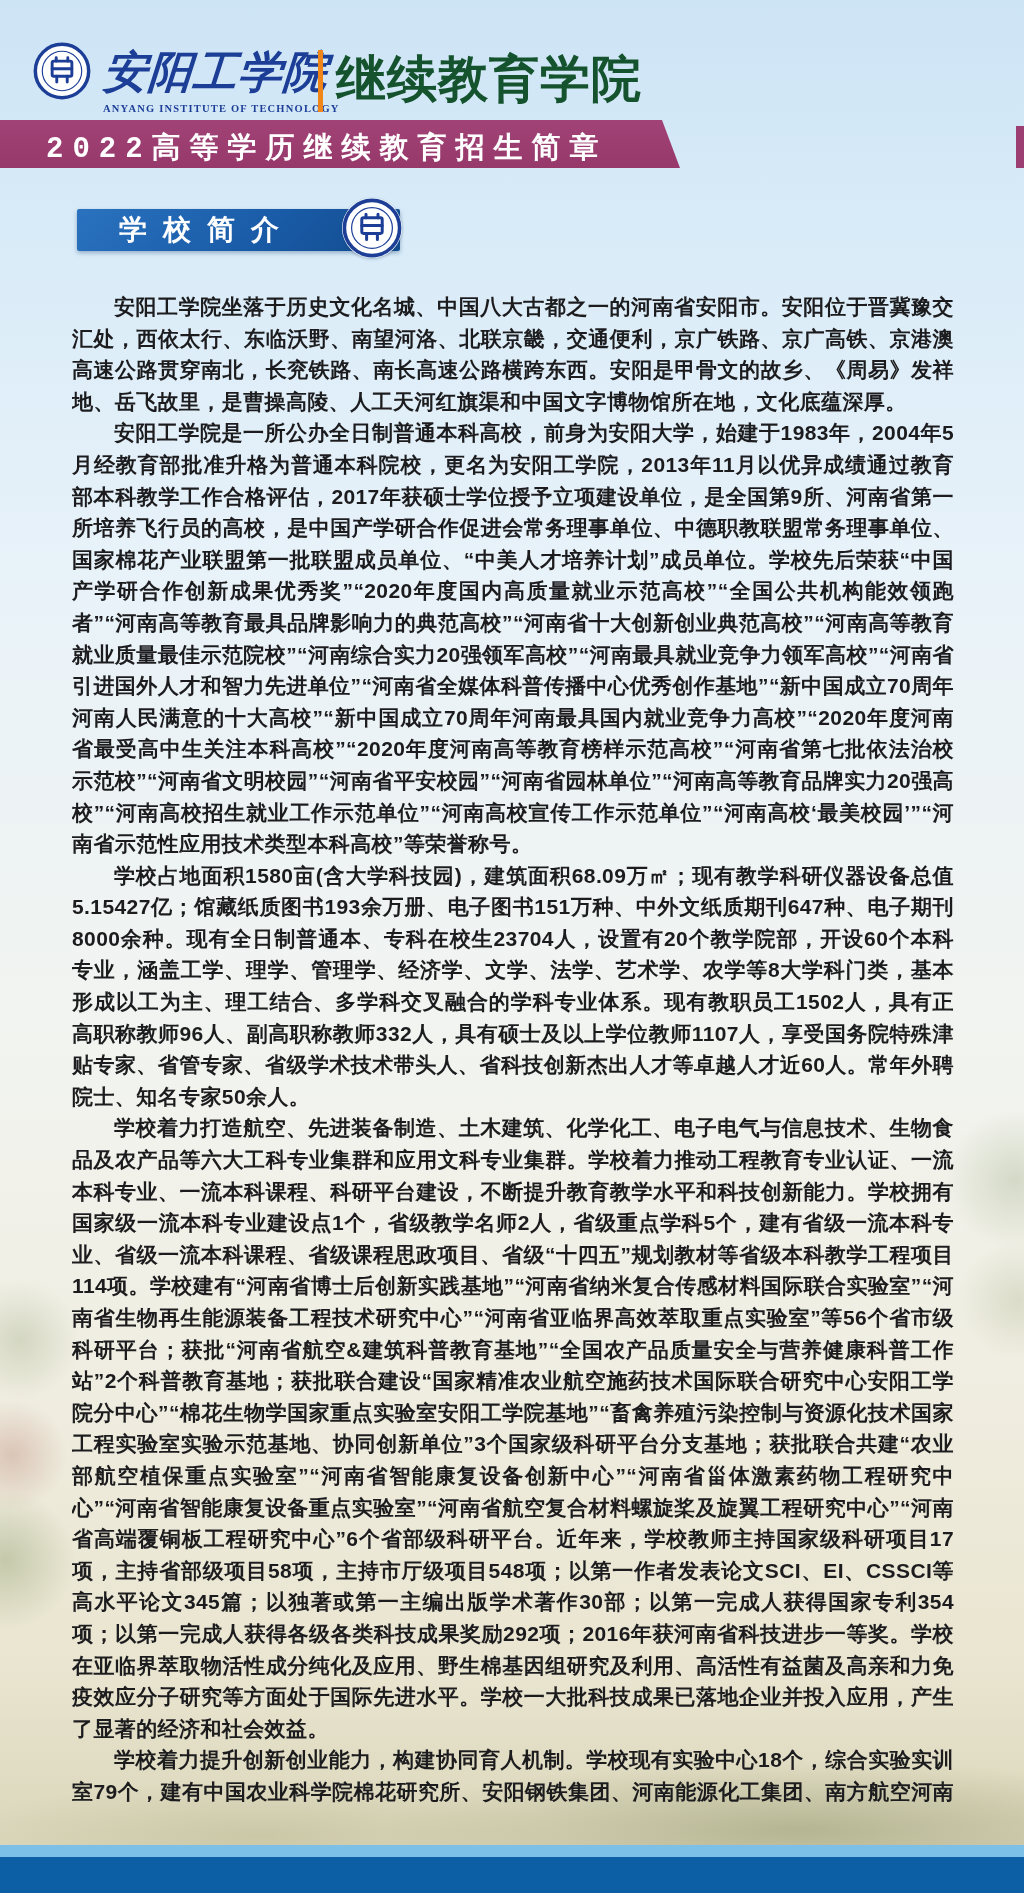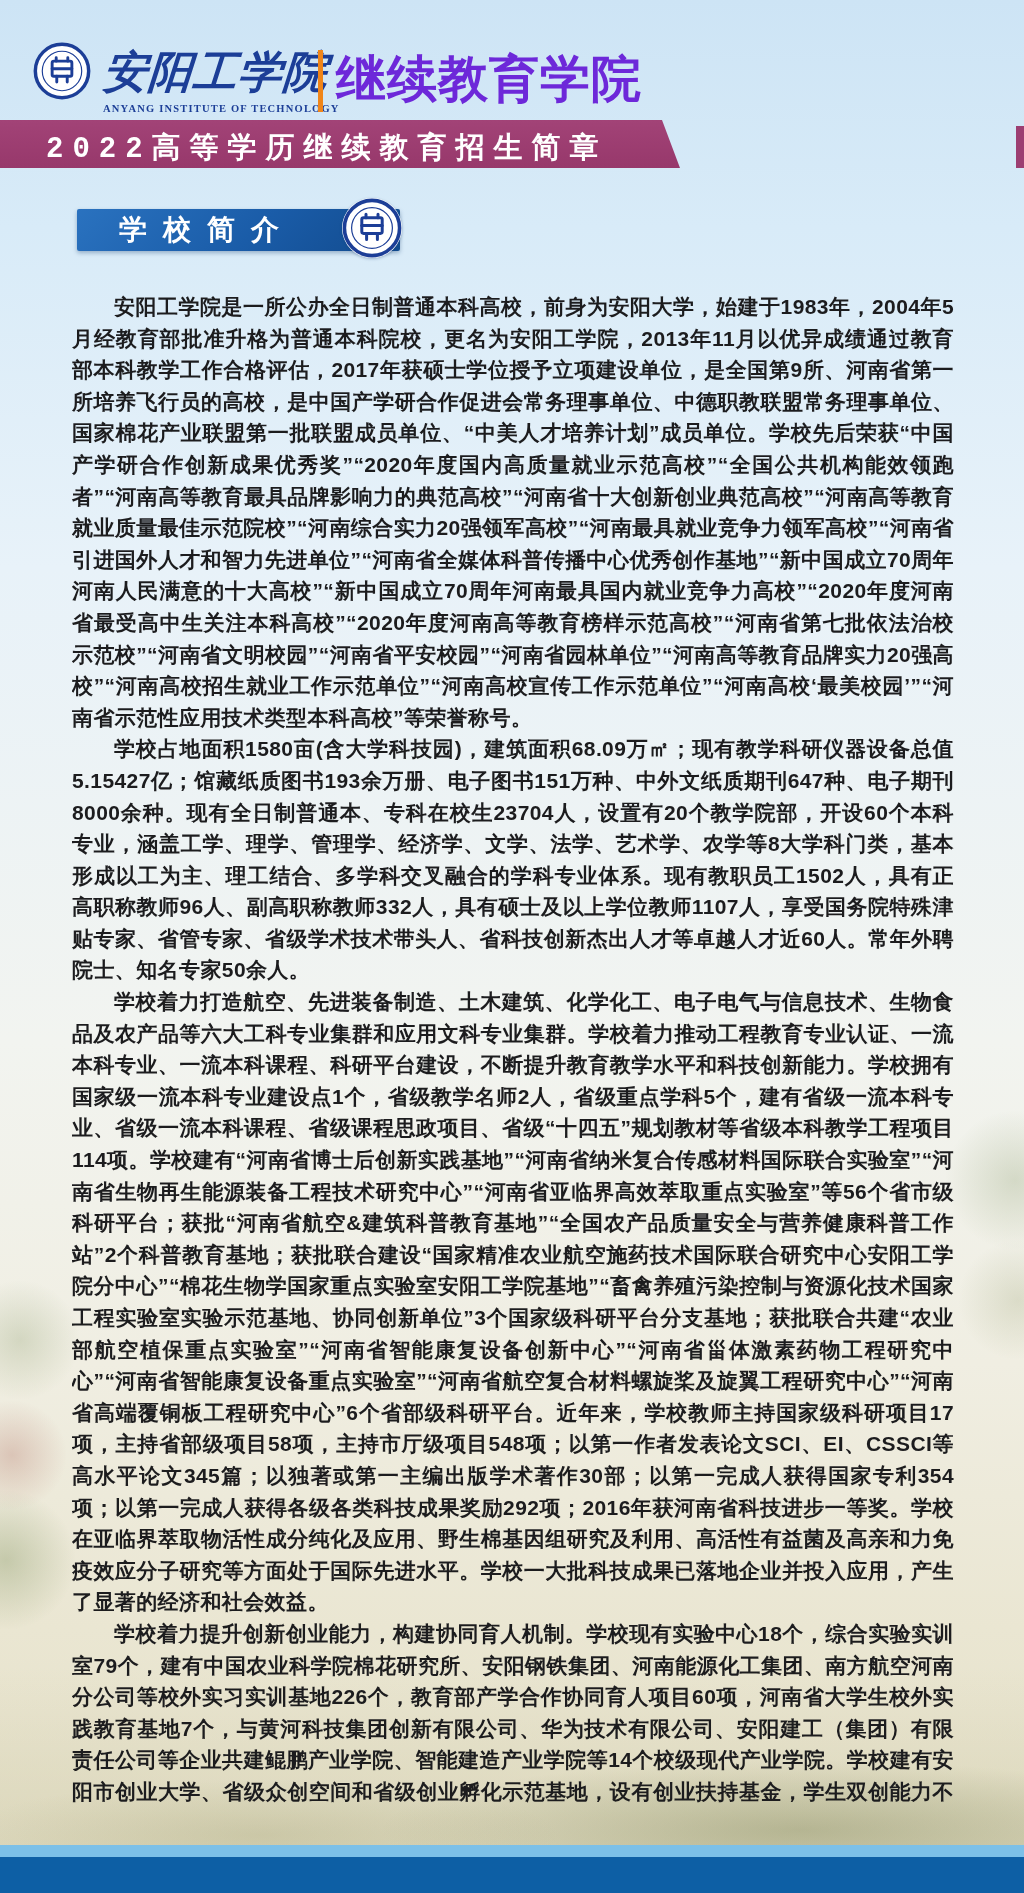--- a/index.html
+++ b/index.html
@@ -36,21 +36,21 @@
     transform:skewX(-4deg);
   }
   .univ-en{
     position:absolute;left:103px;top:103px;width:230px;
     font-family:"Liberation Serif",serif;font-size:10.5px;letter-spacing:1.2px;
     color:#1c3e97;font-weight:bold;white-space:nowrap;
   }
   .hdr-divider{position:absolute;left:318px;top:50px;width:5px;height:62px;background:#f08519;}
   .college-name{
     position:absolute;left:336px;top:48px;
-    font-size:50px;line-height:62px;font-weight:600;color:#6d28d9;
+    font-size:50px;line-height:62px;font-weight:600;color:#14532d;
     letter-spacing:1px;white-space:nowrap;
   }
 
   
   .banner{
     position:absolute;left:0;top:120px;width:680px;height:48px;
     background:linear-gradient(to bottom,#a24377,#97386b);
     clip-path:polygon(0 0, 662px 0, 680px 100%, 0 100%);
     display:flex;align-items:flex-end;font-family:Liberation Mono, monospace;
   }
@@ -127,20 +127,21 @@
     <g stroke="#1c3e97" fill="none" stroke-width="5" stroke-linecap="round">
       <path d="M40 33 v-6 M60 33 v-6"></path>
       <rect x="33" y="33" width="34" height="26" rx="3"></rect>
       <path d="M33 46 h34"></path>
       <path d="M41 59 v10 M59 59 v10"></path>
     </g>
   </svg>
 </div>
 
 <div class="intro">
+  <p>安阳工学院坐落于历史文化名城、中国八大古都之一的河南省安阳市。安阳位于晋冀豫交汇处，西依太行、东临沃野、南望河洛、北联京畿，交通便利，京广铁路、京广高铁、京港澳高速公路贯穿南北，长兖铁路、南长高速公路横跨东西。安阳是甲骨文的故乡、《周易》发祥地、岳飞故里，是曹操高陵、人工天河红旗渠和中国文字博物馆所在地，文化底蕴深厚。</p>
   <p>安阳工学院是一所公办全日制普通本科高校，前身为安阳大学，始建于1983年，2004年5月经教育部批准升格为普通本科院校，更名为安阳工学院，2013年11月以优异成绩通过教育部本科教学工作合格评估，2017年获硕士学位授予立项建设单位，是全国第9所、河南省第一所培养飞行员的高校，是中国产学研合作促进会常务理事单位、中德职教联盟常务理事单位、国家棉花产业联盟第一批联盟成员单位、“中美人才培养计划”成员单位。学校先后荣获“中国产学研合作创新成果优秀奖”“2020年度国内高质量就业示范高校”“全国公共机构能效领跑者”“河南高等教育最具品牌影响力的典范高校”“河南省十大创新创业典范高校”“河南高等教育就业质量最佳示范院校”“河南综合实力20强领军高校”“河南最具就业竞争力领军高校”“河南省引进国外人才和智力先进单位”“河南省全媒体科普传播中心优秀创作基地”“新中国成立70周年河南人民满意的十大高校”“新中国成立70周年河南最具国内就业竞争力高校”“2020年度河南省最受高中生关注本科高校”“2020年度河南高等教育榜样示范高校”“河南省第七批依法治校示范校”“河南省文明校园”“河南省平安校园”“河南省园林单位”“河南高等教育品牌实力20强高校”“河南高校招生就业工作示范单位”“河南高校宣传工作示范单位”“河南高校‘最美校园’”“河南省示范性应用技术类型本科高校”等荣誉称号。</p>
   <p>学校占地面积1580亩(含大学科技园)，建筑面积68.09万㎡；现有教学科研仪器设备总值5.15427亿；馆藏纸质图书193余万册、电子图书151万种、中外文纸质期刊647种、电子期刊8000余种。现有全日制普通本、专科在校生23704人，设置有20个教学院部，开设60个本科专业，涵盖工学、理学、管理学、经济学、文学、法学、艺术学、农学等8大学科门类，基本形成以工为主、理工结合、多学科交叉融合的学科专业体系。现有教职员工1502人，具有正高职称教师96人、副高职称教师332人，具有硕士及以上学位教师1107人，享受国务院特殊津贴专家、省管专家、省级学术技术带头人、省科技创新杰出人才等卓越人才近60人。常年外聘院士、知名专家50余人。</p>
   <p>学校着力打造航空、先进装备制造、土木建筑、化学化工、电子电气与信息技术、生物食品及农产品等六大工科专业集群和应用文科专业集群。学校着力推动工程教育专业认证、一流本科专业、一流本科课程、科研平台建设，不断提升教育教学水平和科技创新能力。学校拥有国家级一流本科专业建设点1个，省级教学名师2人，省级重点学科5个，建有省级一流本科专业、省级一流本科课程、省级课程思政项目、省级“十四五”规划教材等省级本科教学工程项目114项。学校建有“河南省博士后创新实践基地”“河南省纳米复合传感材料国际联合实验室”“河南省生物再生能源装备工程技术研究中心”“河南省亚临界高效萃取重点实验室”等56个省市级科研平台；获批“河南省航空&amp;建筑科普教育基地”“全国农产品质量安全与营养健康科普工作站”2个科普教育基地；获批联合建设“国家精准农业航空施药技术国际联合研究中心安阳工学院分中心”“棉花生物学国家重点实验室安阳工学院基地”“畜禽养殖污染控制与资源化技术国家工程实验室实验示范基地、协同创新单位”3个国家级科研平台分支基地；获批联合共建“农业部航空植保重点实验室”“河南省智能康复设备创新中心”“河南省甾体激素药物工程研究中心”“河南省智能康复设备重点实验室”“河南省航空复合材料螺旋桨及旋翼工程研究中心”“河南省高端覆铜板工程研究中心”6个省部级科研平台。近年来，学校教师主持国家级科研项目17项，主持省部级项目58项，主持市厅级项目548项；以第一作者发表论文SCI、EI、CSSCI等高水平论文345篇；以独著或第一主编出版学术著作30部；以第一完成人获得国家专利354项；以第一完成人获得各级各类科技成果奖励292项；2016年获河南省科技进步一等奖。学校在亚临界萃取物活性成分纯化及应用、野生棉基因组研究及利用、高活性有益菌及高亲和力免疫效应分子研究等方面处于国际先进水平。学校一大批科技成果已落地企业并投入应用，产生了显著的经济和社会效益。</p>
   <p>学校着力提升创新创业能力，构建协同育人机制。学校现有实验中心18个，综合实验实训室79个，建有中国农业科学院棉花研究所、安阳钢铁集团、河南能源化工集团、南方航空河南分公司等校外实习实训基地226个，教育部产学合作协同育人项目60项，河南省大学生校外实践教育基地7个，与黄河科技集团创新有限公司、华为技术有限公司、安阳建工（集团）有限责任公司等企业共建鲲鹏产业学院、智能建造产业学院等14个校级现代产业学院。学校建有安阳市创业大学、省级众创空间和省级创业孵化示范基地，设有创业扶持基金，学生双创能力不断增强。学校注重实施“以赛促建、以赛促学、以赛促教”，以科技创新和专业竞赛为抓手，促进学生实践创新能力与专业素养教育深度融合。近3年来，我校学生在“挑战杯”系列竞赛、中国“互联网+”大学生创新创业大赛、全国大学生数学建模竞赛、ACM-ICPC国际大学生程序设计竞赛、“蓝桥杯”全国软件和信息技术专业人才大赛、全国大学生先进成图技术与产品信息建模创新大赛、科研类航模比赛暨国际飞行器设计大赛等各类比赛中获得国际一等奖2项、二等奖3项，三等奖2项，优秀奖4项；获得国家级奖项373项；获得省级奖项1277项。</p>
 
 </div>
 
 <div class="foot-stripe"></div>
 <div class="foot-band"></div>
 

